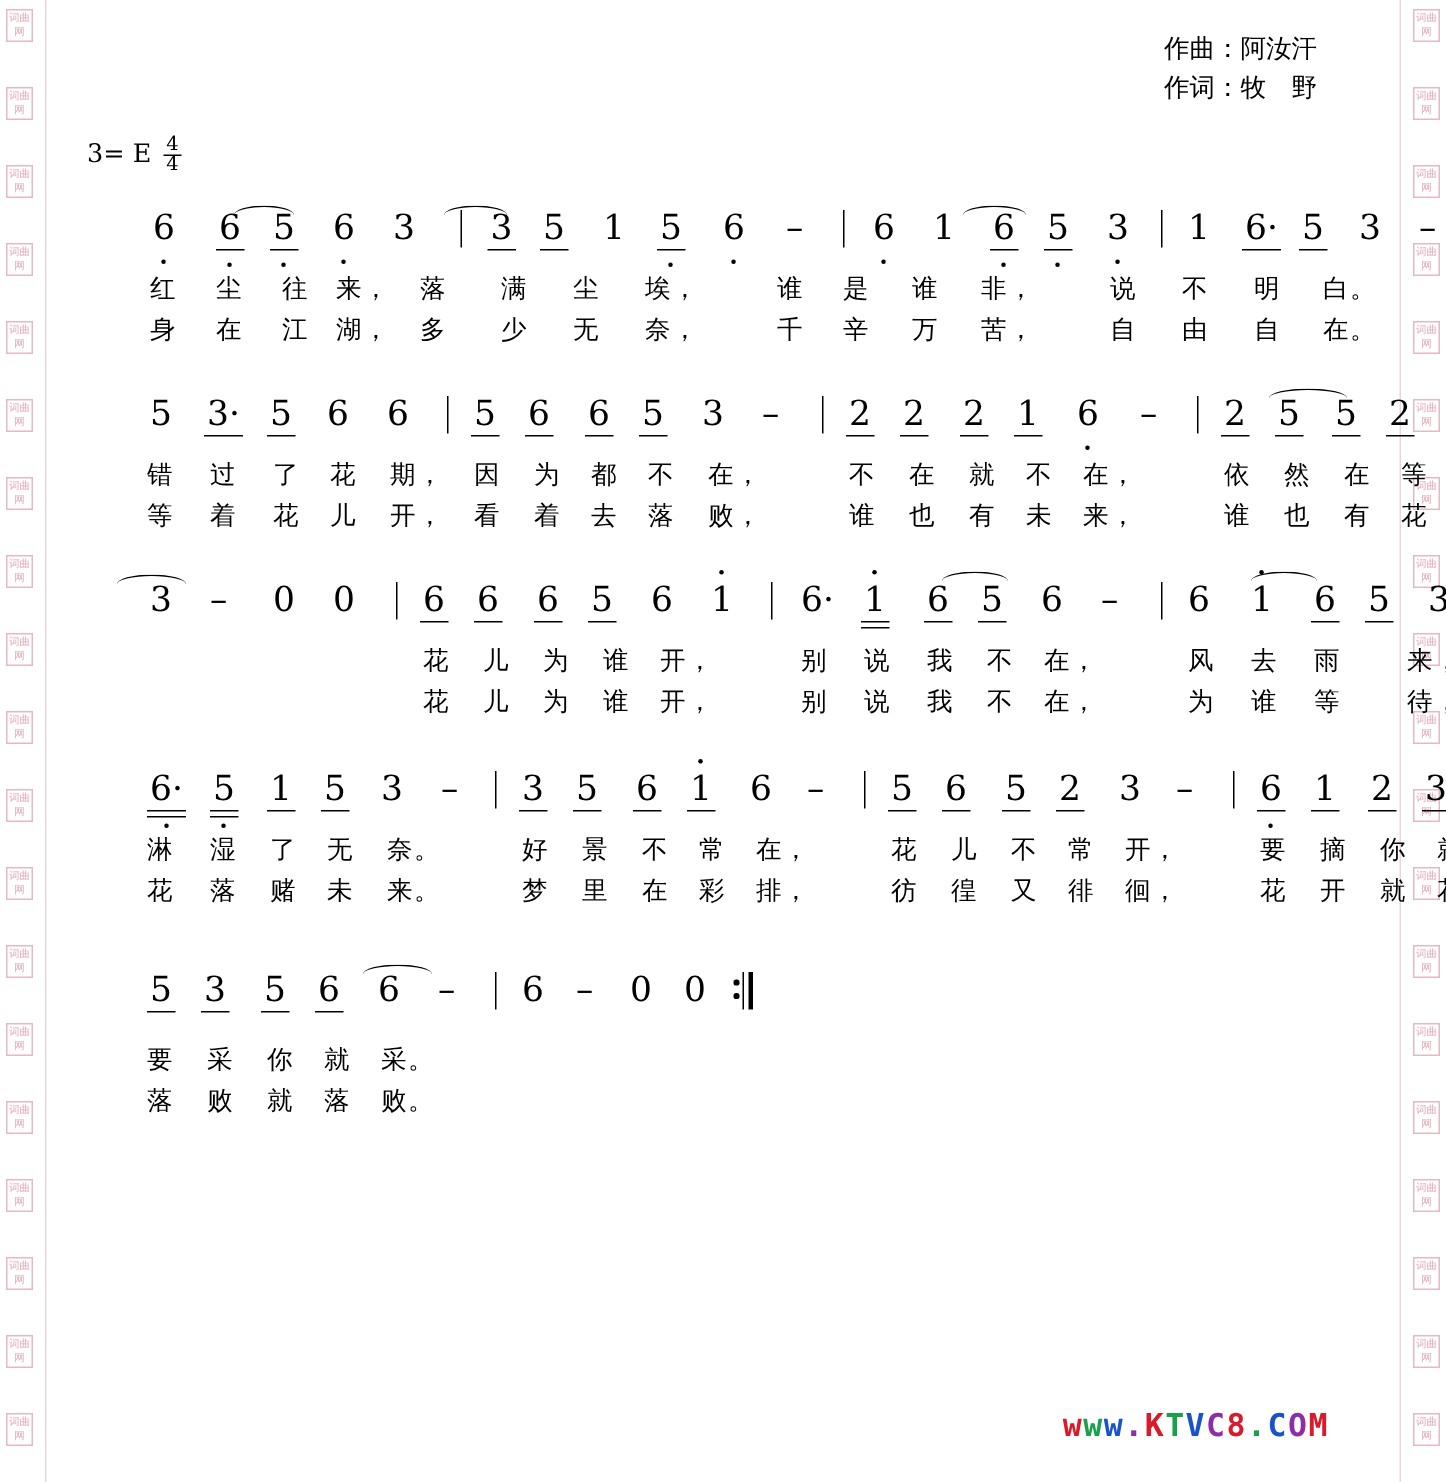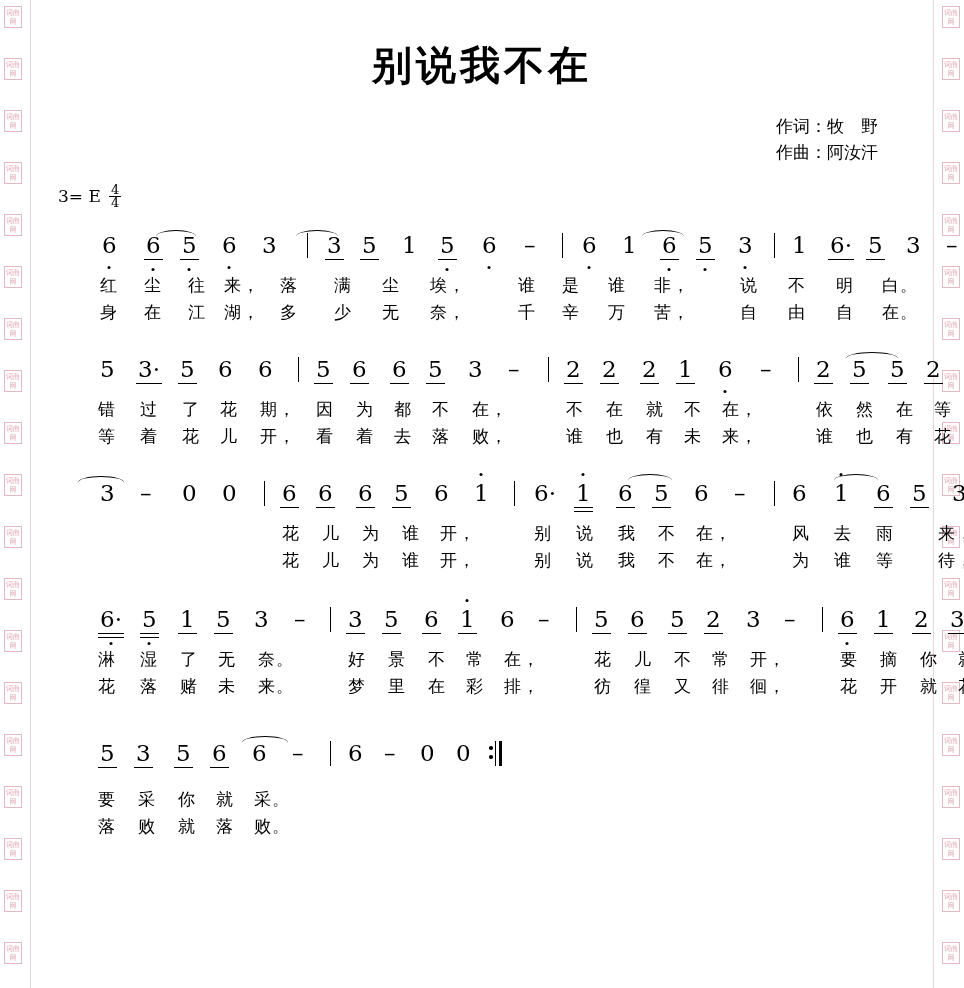--- a/index.html
+++ b/index.html
@@ -279,25 +279,24 @@
   <div class="wm-box">词曲网</div>
   <div class="wm-box">词曲网</div>
   <div class="wm-box">词曲网</div>
   <div class="wm-box">词曲网</div>
 
 </div>
 <div class="edge-line r"></div>
 
 <div class="sheet">
 
-  <div class="title">别说我不在</div>
 
   <div class="credits">
+    <div>作曲：阿汝汗</div>
     <div>作词：牧　野</div>
-    <div>作曲：阿汝汗</div>
   </div>
 
   <div class="keysig">
     <span>3= E</span>
     <span class="frac">
       <span class="num">4</span>
       <span class="den">4</span>
     </span>
   </div>
 
@@ -642,13 +641,14 @@
 
     <div class="lyricrow">
       <span class="tok" style="left:36px;">落</span>
       <span class="tok" style="left:76px;">败</span>
       <span class="tok" style="left:116px;">就</span>
       <span class="tok" style="left:154px;">落</span>
       <span class="tok" style="left:192px;">败。</span>
     </div>
   </div>
 
+  <div class="site" id="site-url"><span>w</span><span>w</span><span>w</span><span>.</span><span>K</span><span>T</span><span>V</span><span>C</span><span>8</span><span>.</span><span>C</span><span>O</span><span>M</span></div>
 </div>
 
 </body></html>

